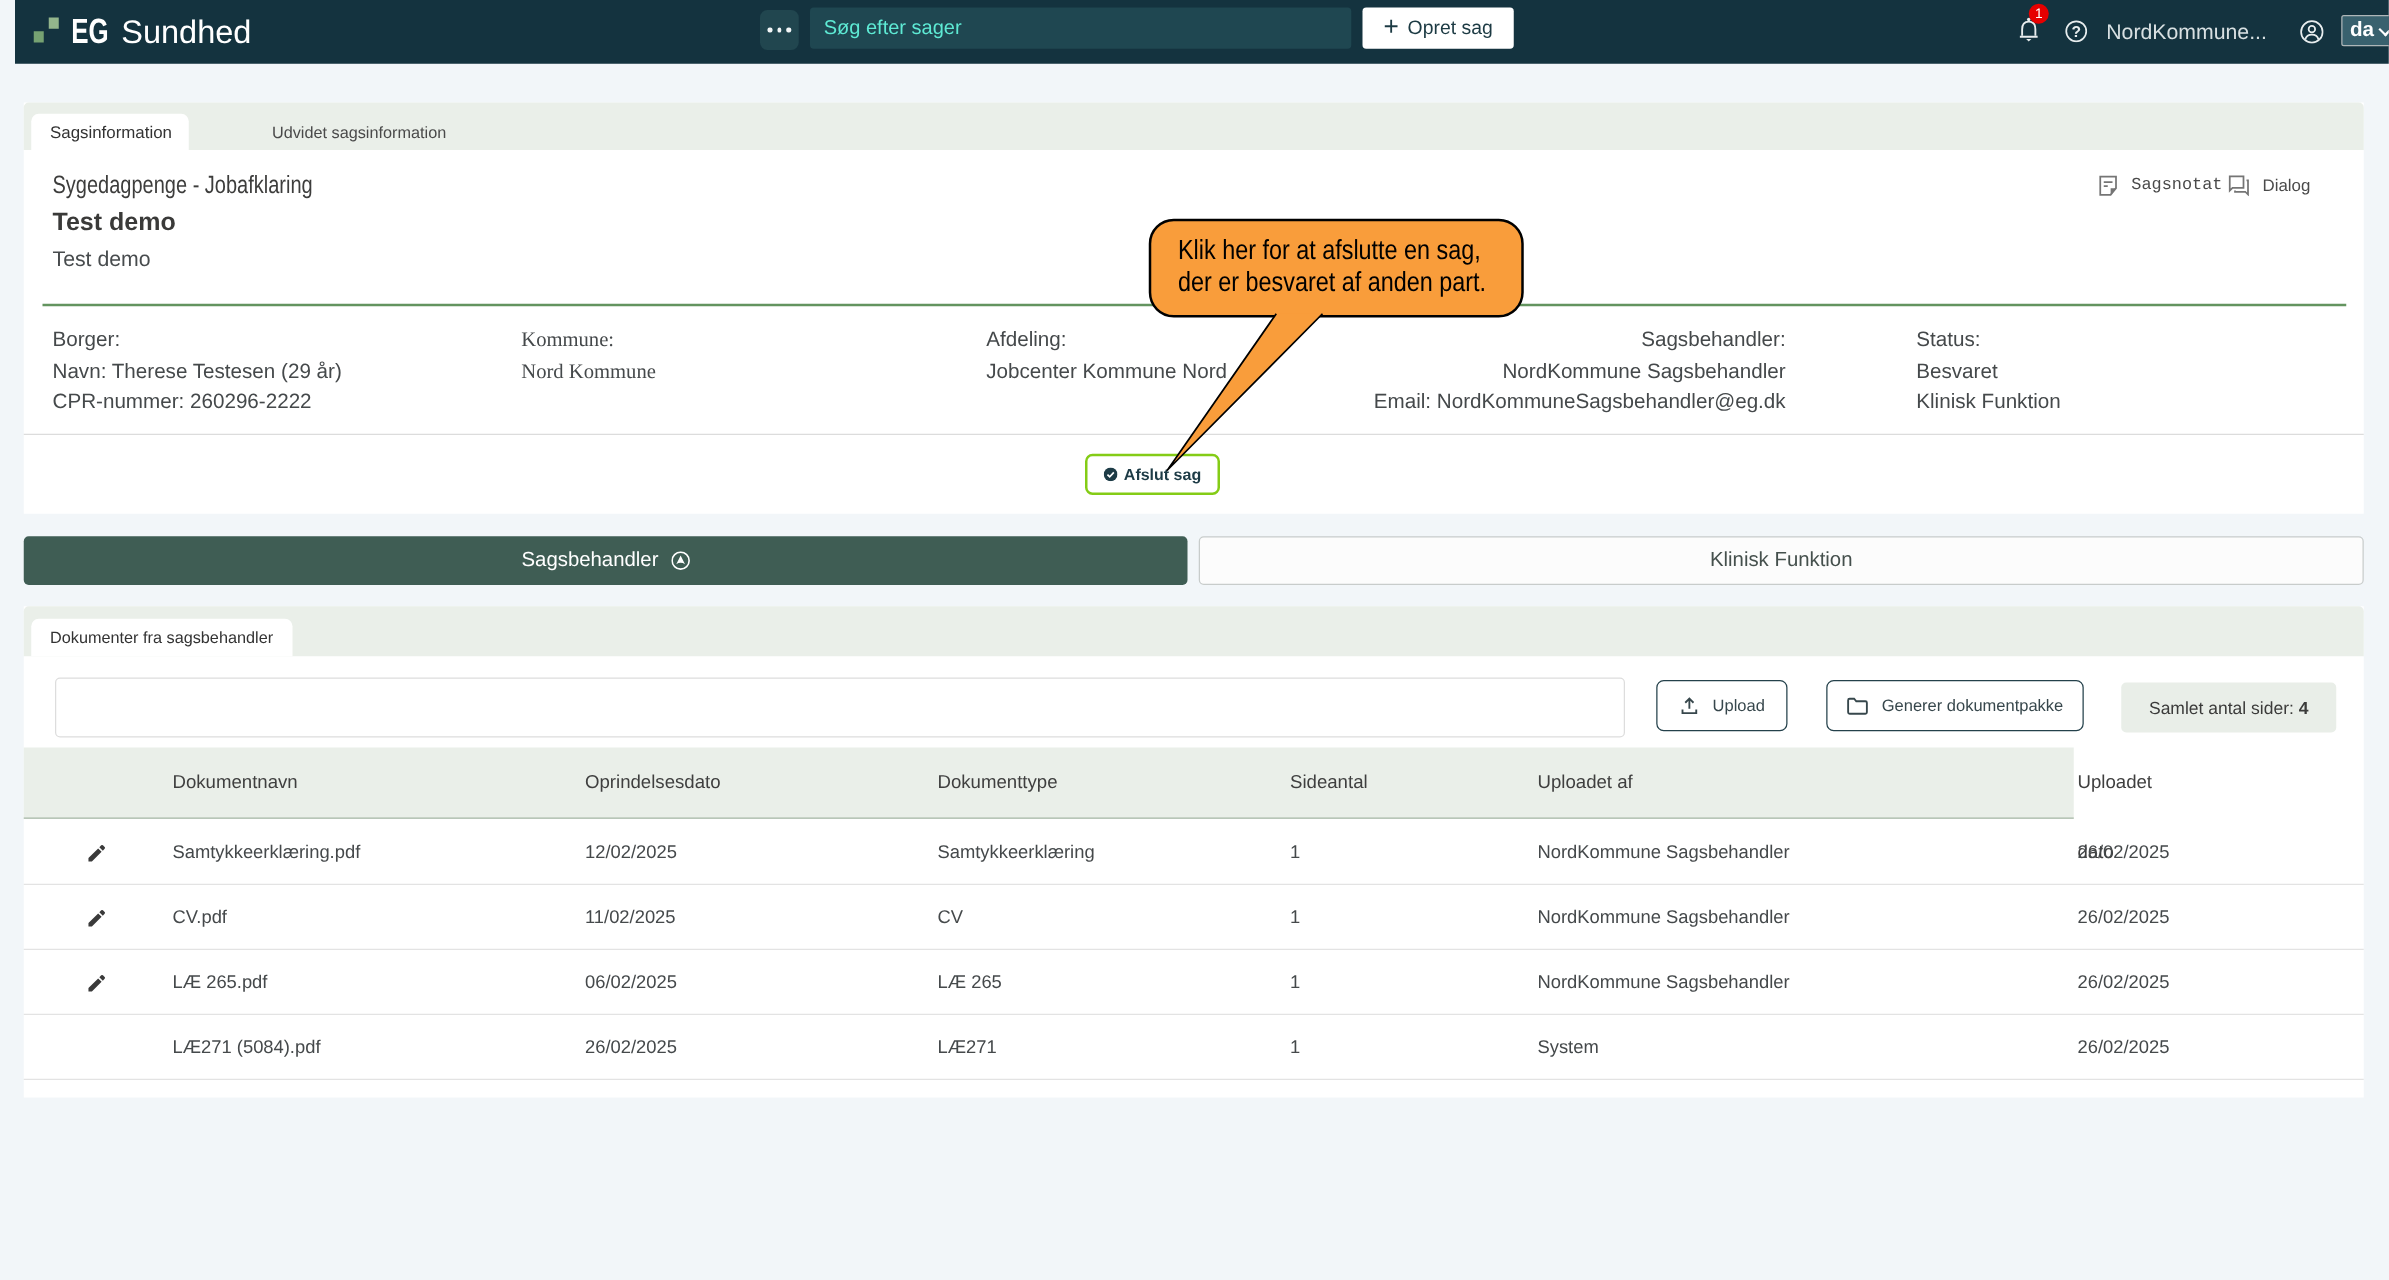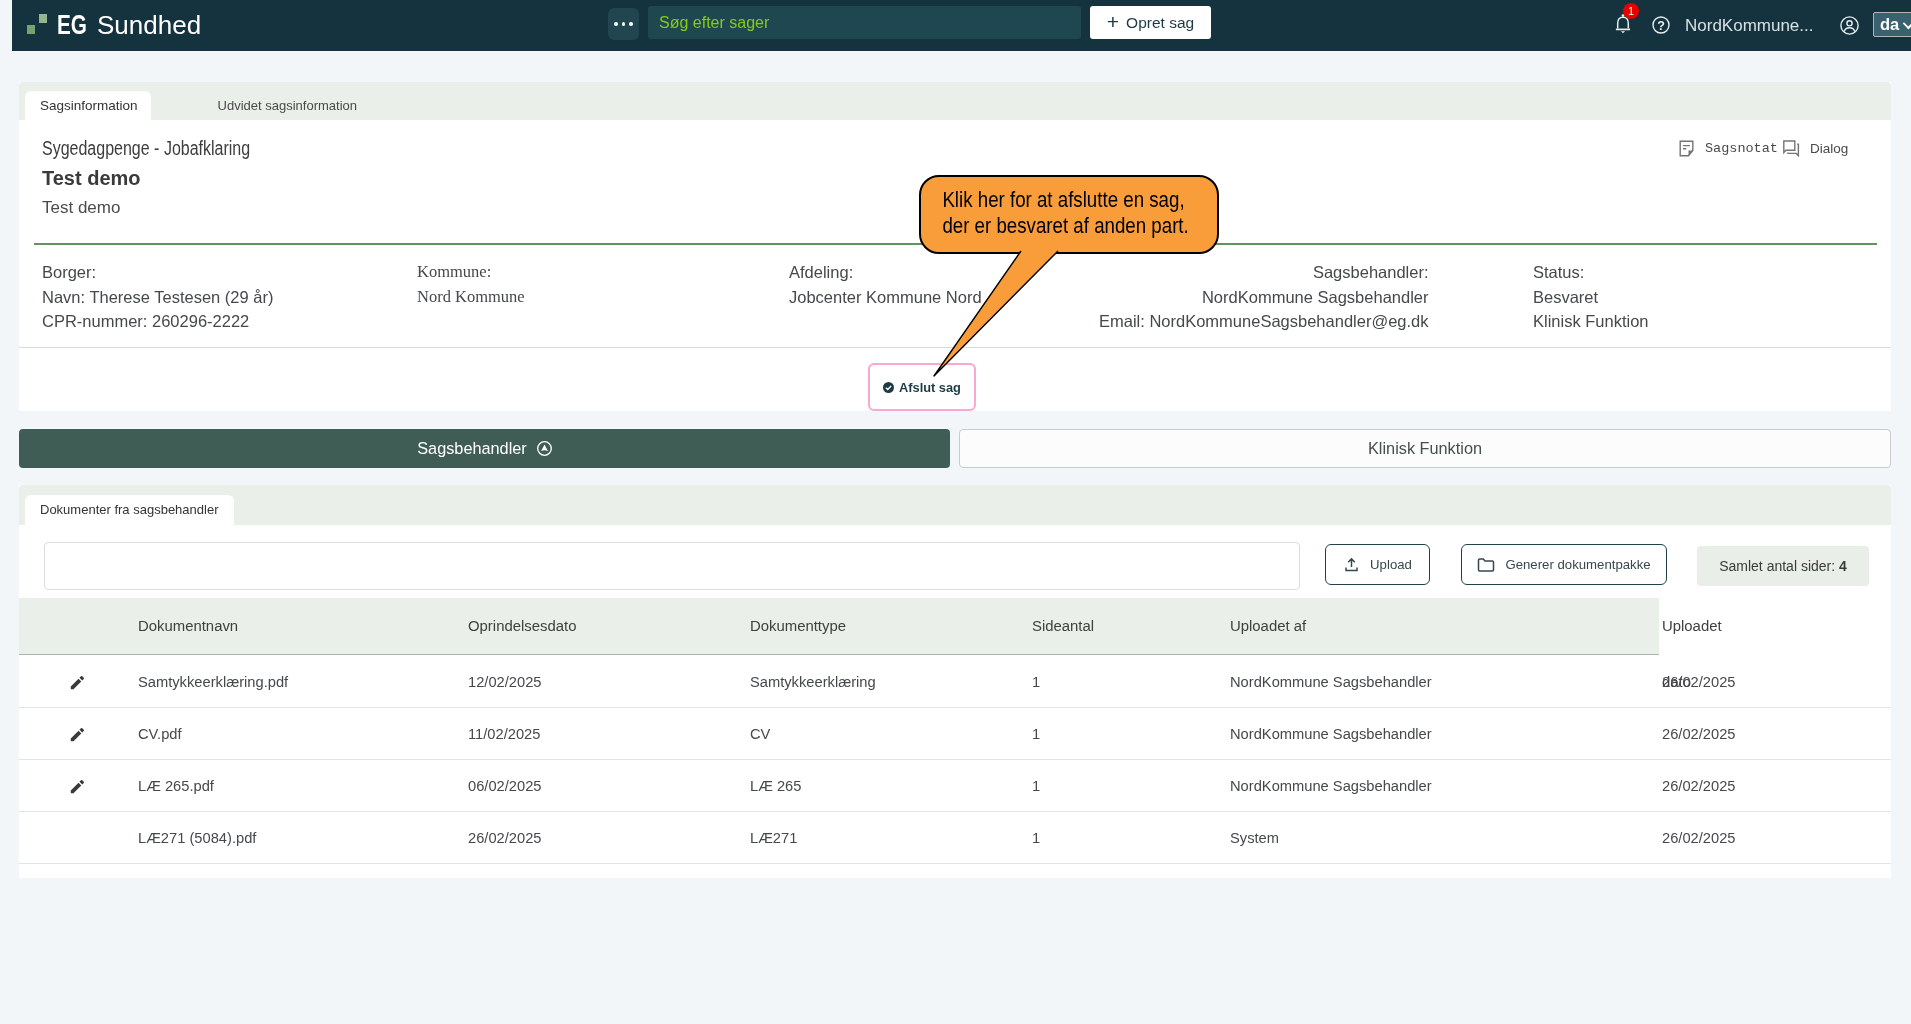--- a/index.html
+++ b/index.html
@@ -9,21 +9,21 @@
 
   
   #nav { position:absolute; left:12px; top:0; width:1911px; height:51px; background:#14333F;padding-left:32px; }
   #logo { position:absolute; left:15px; top:0; height:51px; display:flex; align-items:center; }
   #logo .sq1 { position:absolute; left:0px; top:25px; width:8px; height:9px; background:#76A272; }
   #logo .sq2 { position:absolute; left:12px; top:14px; width:8px; height:9px; background:#93B68C; }
   #logo .eg { position:absolute; left:30px; top:9px; font-size:28px; font-weight:700; color:#fff; transform:scaleX(0.74); transform-origin:0 0; }
   #logo .sund { position:absolute; left:70px; top:10px; font-size:26px; font-weight:400; color:#fff; }
   #dots { position:absolute; left:596px; top:8px; width:31px; height:32px; background:#21464F; border-radius:6px; color:#fff; display:flex; align-items:center; justify-content:center; }
   #dots span { display:block; width:3.4px; height:3.4px; border-radius:50%; background:#F2F6F7; margin:0 2px; }
-  #search { position:absolute; left:636px; top:6px; width:433px; height:33px; background:#1F4751; border-radius:3px; color:#84cc16; font-size:16px; line-height:33px; padding-left:11px; }
+  #search { position:absolute; left:636px; top:6px; width:433px; height:33px; background:#1F4751; border-radius:3px; color:#5eead4; font-size:16px; line-height:33px; padding-left:11px; }
   #opret { position:absolute; left:1078px; top:6px; width:121px; height:33px; background:#FFFFFF; border-radius:3px; color:#1C3A43; font-size:15.5px; display:flex; align-items:center; justify-content:center; }
   #opret .plus { font-size:21px; font-weight:400; margin-right:7px; margin-top:-2px; }
   #bell { position:absolute; left:1601px; top:12px; }
   #badge { position:absolute; left:1611px; top:3px; width:16px; height:16px; background:#E60000; border-radius:50%; color:#fff; font-size:11px; text-align:center; line-height:16px; }
   #quest { position:absolute; left:1640px; top:16px; }
   #navuser { position:absolute; left:1673px; top:0; height:51px; line-height:51px; color:#D8E0E2; font-size:17px; }
   #person { position:absolute; left:1828px; top:16px; }
   #lang { position:absolute; left:1861px; top:12px; width:45px; height:25px; background:#39616E; border:1.5px solid #AEB6B8; border-radius:2px; color:#fff; font-size:16.5px; font-weight:700; line-height:22px; padding-left:6px; }
   #lang .car { position:absolute; right:5px; top:7px; width:8px; height:8px; border-right:2.6px solid #fff; border-bottom:2.6px solid #fff; transform:rotate(45deg) scale(1,0.85); transform-origin:center; }
 
@@ -41,21 +41,21 @@
   #t1 { position:absolute; left:23px; top:55px; line-height:23px; font-size:20px; color:#3D3D3C; transform:scaleX(0.8); transform-origin:0 50%; }
   #t2 { position:absolute; left:23px; top:84px; line-height:25px; font-size:20px; font-weight:700; color:#3A3A39; }
   #t3 { position:absolute; left:23px; top:115px; line-height:21px; font-size:17px; color:#484C4E; }
   #notat { position:absolute; left:1659px; top:57px; height:18px; display:flex; align-items:center; color:#4A4A4A; font-size:13.5px;font-family:Liberation Mono, monospace; }
   #dialog { position:absolute; left:1763px; top:57px; height:18px; display:flex; align-items:center; color:#4A4A4A; font-size:13.5px; }
   #notat svg, #dialog svg { margin-right:10px; }
   #greenhr { position:absolute; left:15px; top:161px; width:1843px; height:2px; background:#63945F; }
   .infogrid { position:absolute; top:178px; font-size:16.5px; color:#45494B; line-height:24.5px; }
   #ig1 { left:23px; } #ig2 { left:398px;font-family:Liberation Serif, serif; } #ig3 { left:770px; } #ig4 { left:1080px;text-align:right; } #ig5 { left:1514px; }
   #grayhr { position:absolute; left:0px; top:265px; width:1872px; height:1px; background:#DCDCDC; }
-  #afslut { position:absolute; left:849px; top:281px; width:108px; height:48px; background:#fff; border:2px solid #f9a8d4; border-radius:6px; display:flex; align-items:center; justify-content:center; color:#1D3B46; font-size:12.8px; font-weight:700; }
+  #afslut { position:absolute; left:849px; top:281px; width:108px; height:33px; background:#fff; border:2px solid #84cc16; border-radius:6px; display:flex; align-items:center; justify-content:center; color:#1D3B46; font-size:12.8px; font-weight:700; }
   #afslut svg { margin-right:5px; }
 
   
   #btndark { position:absolute; left:19px; top:429px; width:931px; height:39px; background:#3F5D54; border-radius:4px; color:#fff; font-size:16.3px; display:flex; align-items:center; justify-content:center; }
   #btndark svg { margin-left:10px; }
   #btnlight { position:absolute; left:959px; top:429px; width:932px; height:39px; background:#FCFCFC; border:1px solid #C8CCCB; border-radius:4px; color:#45504D; font-size:16.3px; display:flex; align-items:center; justify-content:center; }
 
   
   #card2 { top:485px; height:393px; }
   #strip2 { height:40px; }

